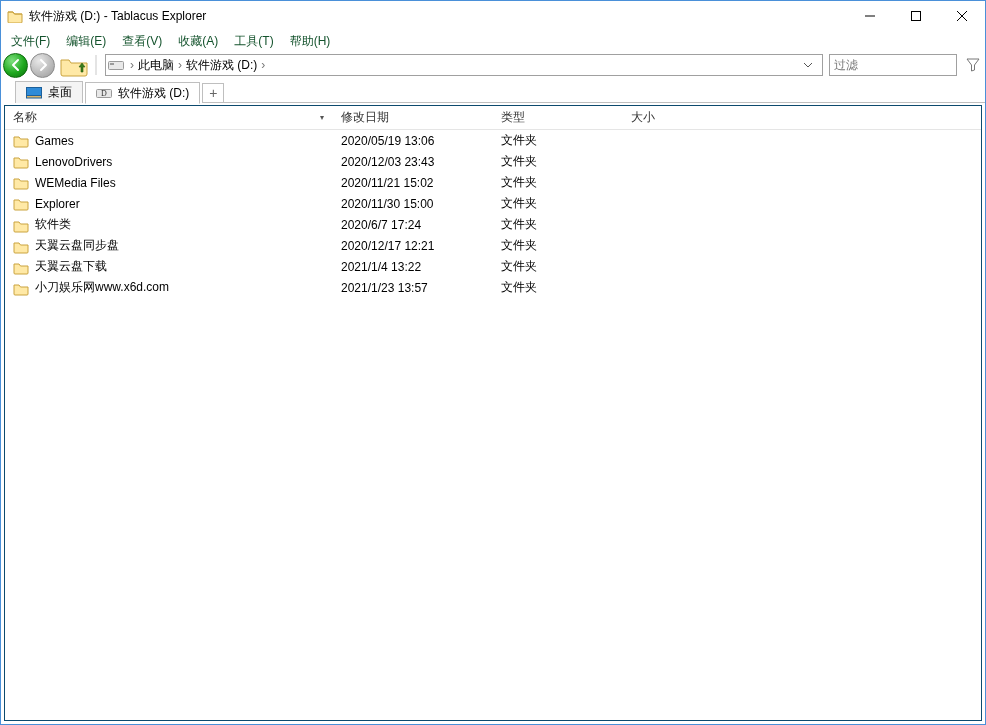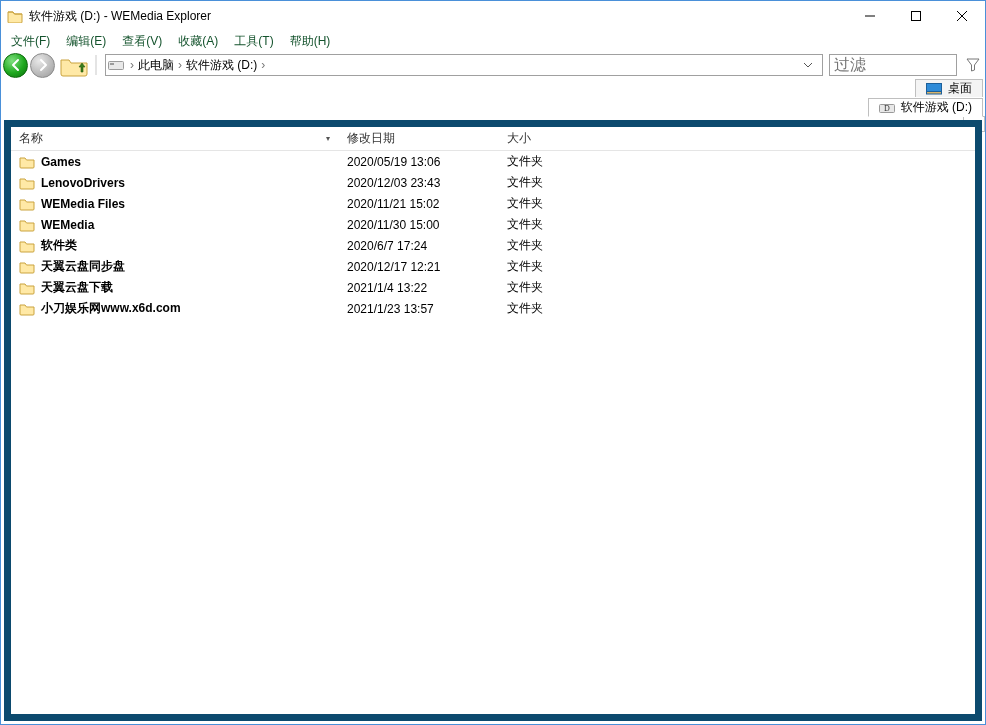--- a/index.html
+++ b/index.html
@@ -17,43 +17,43 @@
 .nav-btn { width: 25px; height: 25px; border-radius: 50%; display: flex; align-items: center; justify-content: center; }
 .nav-back { background: radial-gradient(circle at 35% 30%, #7fe07f 0%, #1ea81e 55%, #0c6b0c 100%); border: 1px solid #0c6b0c; }
 .nav-fwd  { background: radial-gradient(circle at 35% 30%, #e8e8e8 0%, #bcbcbc 55%, #9a9a9a 100%); border: 1px solid #8a8a8a; }
 .folder-up { width: 34px; height: 26px; display: flex; align-items: center; justify-content: center; }
 .addr-wrap { flex: 1; height: 22px; border: 1px solid #a0a0a0; background: #fff; display: flex; align-items: center; padding: 0 2px; margin: 0 4px; }
 .addr-wrap .drive-icon { margin-right: 4px; display:flex; align-items:center; }
 .addr-wrap .crumbs { display: flex; align-items: center; gap: 2px; font-size: 12px; }
 .crumb-sep { color: #777; padding: 0 2px; }
 .addr-dd { margin-left: auto; width: 16px; text-align: center; color: #555; }
 .filter-box { width: 128px; height: 22px; border: 1px solid #a0a0a0; background: #fff; display: flex; align-items: center; padding: 0 4px; margin-right: 4px; color: #777; }
-.filter-box input { border: none; outline: none; width: 100%; font-size: 16px; font-family: inherit; color: #333; background: transparent; }
+.filter-box input { border: none; outline: none; width: 100%; font-size: 12px; font-family: inherit; color: #333; background: transparent; }
 .filter-icon { width: 20px; height: 22px; display:flex; align-items:center; justify-content:center; color:#666; }
 
-.tabs { height: 24px; display: flex; align-items: flex-end; padding-left: 14px; background: #fff; flex-direction: column; }
+.tabs { height: 24px; display: flex; align-items: flex-end; padding-left: 14px; background: #fff; }
 .tab { height: 22px; display: flex; align-items: center; gap: 6px; padding: 0 10px; border: 1px solid #bfbfbf; border-bottom: none; background: #f4f4f4; margin-right: 2px; font-size: 12px; }
 .tab.active { background: #fff; border-bottom: 1px solid #fff; position: relative; top: 1px; }
 .tab .tab-icon { display:flex; align-items:center; }
 .tab-add { width: 22px; height: 20px; border: 1px solid #bfbfbf; display:flex; align-items:center; justify-content:center; color:#666; font-size:14px; line-height:1; }
 .tabs-underline { border-bottom: 1px solid #bfbfbf; flex:1; height:22px; }
 
-.body-wrap { flex: 1; border: 7px solid #0c4a6e; margin: 17px 3px 3px 3px; overflow: hidden; display:flex; flex-direction:column; }
+.body-wrap { flex: 1; border: 1px solid #0c4a6e; margin: 2px 3px 3px 3px; overflow: hidden; display:flex; flex-direction:column; }
 .col-headers { height: 24px; display: flex; align-items: center; background: #fff; border-bottom: 1px solid #e5e5e5; }
 .col-h { padding: 0 8px; font-size: 12px; color: #333; border-right: 1px solid transparent; display:flex; align-items:center; height:100%; }
 .col-h.name { width: 328px; }
 .col-h.date { width: 160px; }
 .col-h.type { width: 130px; }
 .col-h.size { width: 100px; text-align: center; }
 .sort-ind { margin-left: auto; font-size: 8px; color: #555; }
 
 .list { flex:1; overflow:auto; background:#fff; }
 .row { height: 21px; display: flex; align-items: center; font-size: 12px; }
 .cell { padding: 0 8px; overflow: hidden; white-space: nowrap; text-overflow: ellipsis; }
-.cell.name { width: 328px; display:flex; align-items:center; gap:6px;font-weight:bold; }
+.cell.name { width: 328px; display:flex; align-items:flex-end; gap:6px; }
 .cell.date { width: 160px; }
 .cell.type { width: 130px; }
 .cell.size { width: 100px; text-align: right; }
 
 .folder-ico { width:16px; height:14px; flex:0 0 16px; }
 .folder-ico svg { display:block; }
 
 
 svg { display:block; }
 </style>
@@ -62,21 +62,21 @@
 
 <div class="window">
 
   <div class="titlebar">
     <span class="folder-ico">
       <svg width="16" height="14" viewBox="0 0 16 14">
           <path d="M1 3h5l1.5 2H15v8a1 1 0 0 1-1 1H2a1 1 0 0 1-1-1V3z" fill="#ffe9a6" stroke="#caa33e"></path>
           <path d="M1 3h5l1.5 2H15" fill="none" stroke="#caa33e"></path>
         </svg>
     </span>
-    <span class="title">软件游戏 (D:) - WEMedia Explorer</span>
+    <span class="title">软件游戏 (D:) - Tablacus Explorer</span>
     <div class="win-controls">
       <div class="win-btn">
         <svg width="10" height="10">
             <path d="M0 5h10" stroke="#000" stroke-width="1"></path>
           </svg>
       </div>
       <div class="win-btn">
         <svg width="10" height="10">
             <rect x="0.5" y="0.5" width="9" height="9" fill="none" stroke="#000"></rect>
           </svg>
@@ -175,20 +175,21 @@
     <div class="tabs-underline"></div>
   </div>
 
   <div class="body-wrap">
     <div class="col-headers">
       <div class="col-h name">
         <span>名称</span>
         <span class="sort-ind">▾</span>
       </div>
       <div class="col-h date">修改日期</div>
+      <div class="col-h type">类型</div>
       <div class="col-h size">大小</div>
     </div>
     <div class="list" id="file-list">
         <div class="row">
           <div class="cell name">
             <span class="folder-ico">
               <svg width="16" height="14" viewBox="0 0 16 14">
                 <path d="M1 3h5l1.5 2H15v7a1 1 0 0 1-1 1H2a1 1 0 0 1-1-1V3z" fill="#ffe9a6" stroke="#caa33e"></path>
               </svg>
             </span>
@@ -224,21 +225,21 @@
           <div class="cell type">文件夹</div>
           <div class="cell size"></div>
         </div>
         <div class="row">
           <div class="cell name">
             <span class="folder-ico">
               <svg width="16" height="14" viewBox="0 0 16 14">
                 <path d="M1 3h5l1.5 2H15v7a1 1 0 0 1-1 1H2a1 1 0 0 1-1-1V3z" fill="#ffe9a6" stroke="#caa33e"></path>
               </svg>
             </span>
-            <span>WEMedia</span>
+            <span>Explorer</span>
           </div>
           <div class="cell date">2020/11/30 15:00</div>
           <div class="cell type">文件夹</div>
           <div class="cell size"></div>
         </div>
         <div class="row">
           <div class="cell name">
             <span class="folder-ico">
               <svg width="16" height="14" viewBox="0 0 16 14">
                 <path d="M1 3h5l1.5 2H15v7a1 1 0 0 1-1 1H2a1 1 0 0 1-1-1V3z" fill="#ffe9a6" stroke="#caa33e"></path>

